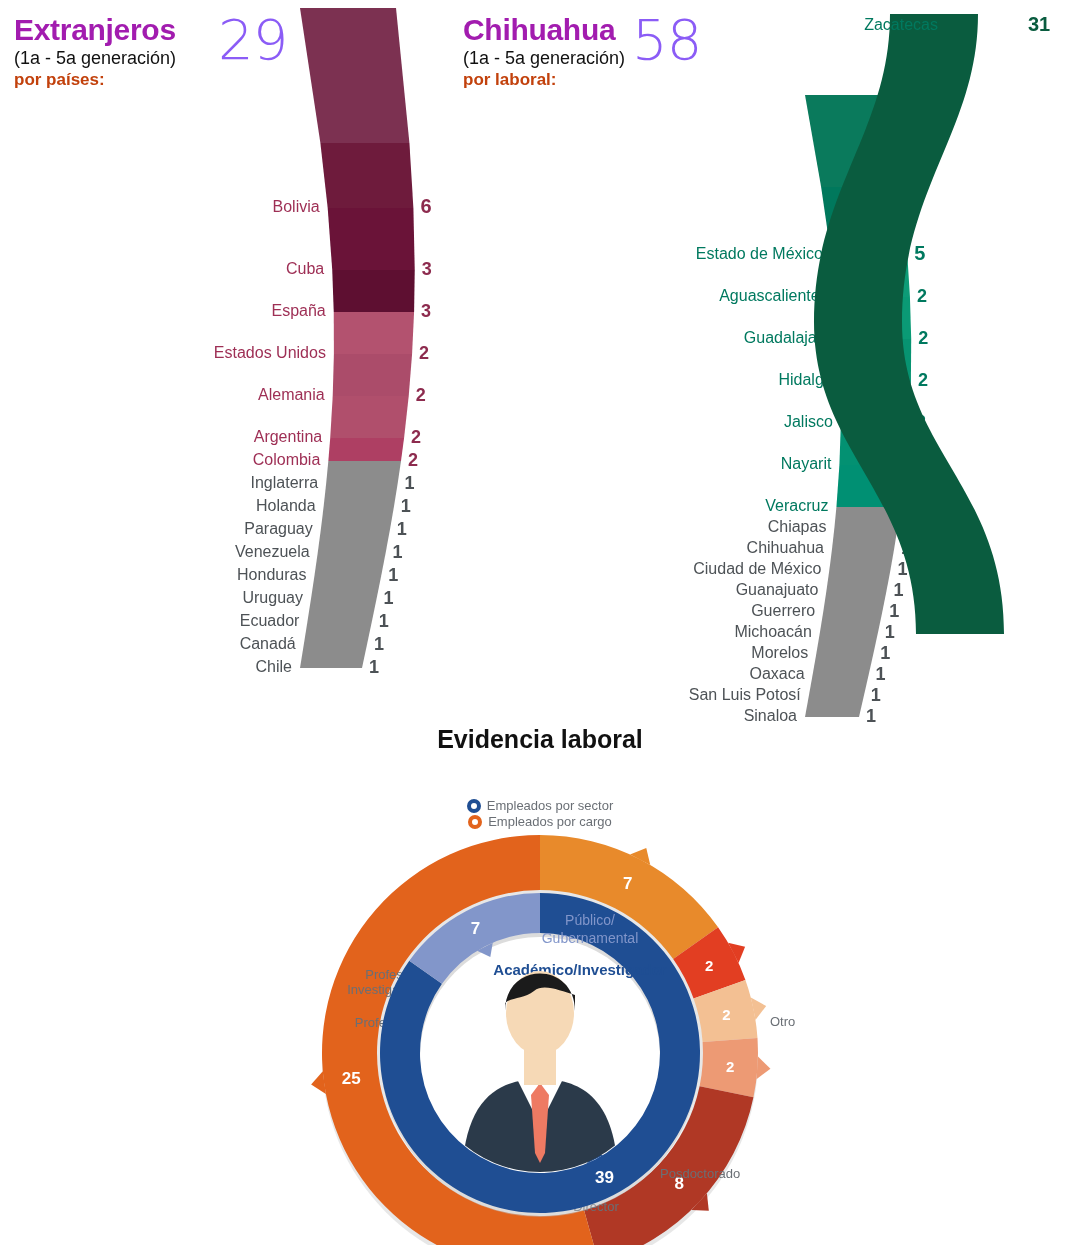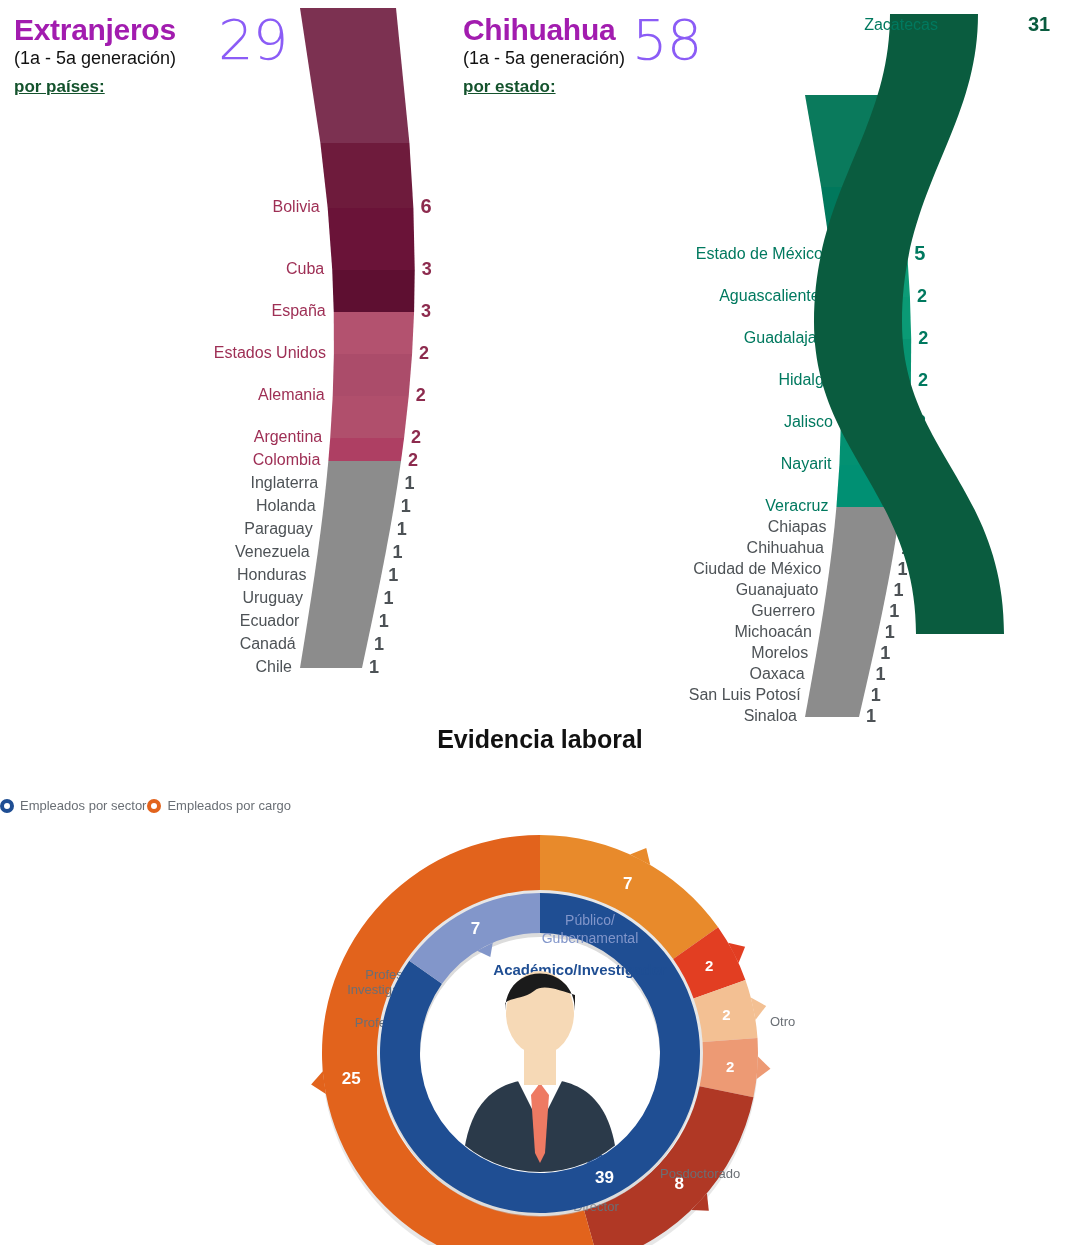--- a/index.html
+++ b/index.html
@@ -14,21 +14,21 @@
   
   .hdr{position:absolute;}
   .hdr .title{
     font-size:30px;font-weight:bold;color:#a21caf;letter-spacing:-0.3px;
     line-height:1.05;
   }
   .hdr .sub{
     font-size:18px;color:#111;line-height:1.25;margin-top:1px;
   }
   .hdr .sub2{
-    font-size:17px;color:#14532d;font-weight:bold;line-height:1.25;margin-top:7px;text-decoration:underline;
+    font-size:17px;color:#c2410c;font-weight:bold;line-height:1.25;margin-top:0;
   }
   .bignum{
     position:absolute;font-size:56px;color:#8b5cf6;
     font-weight:300;line-height:1;letter-spacing:-1px;
     font-family:"DejaVu Sans", sans-serif;
   }
 
   
   svg{display:block;overflow:visible;}
   .ribSvg{position:absolute;left:0;top:0;}
@@ -49,21 +49,21 @@
 
   
   #donut-wrap{position:absolute;left:0;top:688px;width:1080px;height:585px;}
   .donutTitle{
     position:absolute;width:1080px;text-align:center;
     font-size:25px;font-weight:bold;color:#111;line-height:1.2;
     top:36px;
   }
   .legend{
     position:absolute;width:1080px;top:110px;
-    display:flex;flex-direction:row;align-items:center;gap:1px;
+    display:flex;flex-direction:column;align-items:center;gap:1px;
   }
   .legend .row{display:flex;align-items:center;gap:6px;}
   .legend .ring{
     width:14px;height:14px;border-radius:50%;
     box-sizing:border-box;
   }
   .legend .txt{font-size:13px;color:#6a6f75;}
 
   .dlbl{font-family:"Liberation Sans", sans-serif;font-size:13px;fill:#6a6f75;}
   .dval{font-family:"Liberation Sans", sans-serif;font-size:17px;font-weight:bold;fill:#fff;text-anchor:middle;dominant-baseline:central;}
@@ -130,21 +130,21 @@
       <text x="373.89972841339323" y="645" class="val" fill="#4d5256">1</text>
       <path d="M 303.71487992854475 645 L 366.89972841339323 645 L 362 668 L 300 668 Z" fill="#8c8c8c"></path>
       <text x="292" y="668" class="lbl" fill="#4d5256">Chile</text>
       <text x="369" y="668" class="val" fill="#4d5256">1</text>
     </g>
   </svg>
 
 <div class="hdr" style="left:463px;top:14px;">
   <div class="title">Chihuahua</div>
   <div class="sub">(1a - 5a generación)</div>
-  <div class="sub2">por estado:</div>
+  <div class="sub2">por laboral:</div>
 </div>
 <div class="bignum" style="left:632px;top:12px;">58</div>
 
 <svg class="ribSvg" id="svg-mex" width="1080" height="660" viewBox="0 0 1080 660" style="left:0;top:0;">
     <g>
       <path d="M 805 95 L 889 95 L 900.6953946502852 187 L 821.1326936856549 187 Z" fill="#0a7a5c"></path>
       <path d="M 821.1326936856549 187 L 900.6953946502852 187 L 907.310752492967 255 L 831.0277942936101 255 Z" fill="#00785c"></path>
       <text x="823.0277942936101" y="255" class="lbl" fill="#00795f">Estado de México</text>
       <text x="914.310752492967" y="255" class="val big" fill="#00795f">5</text>
       <path d="M 831.0277942936101 255 L 907.310752492967 255 L 909.938021064916 297 L 835.6807863382279 297 Z" fill="#0d9c77"></path>

